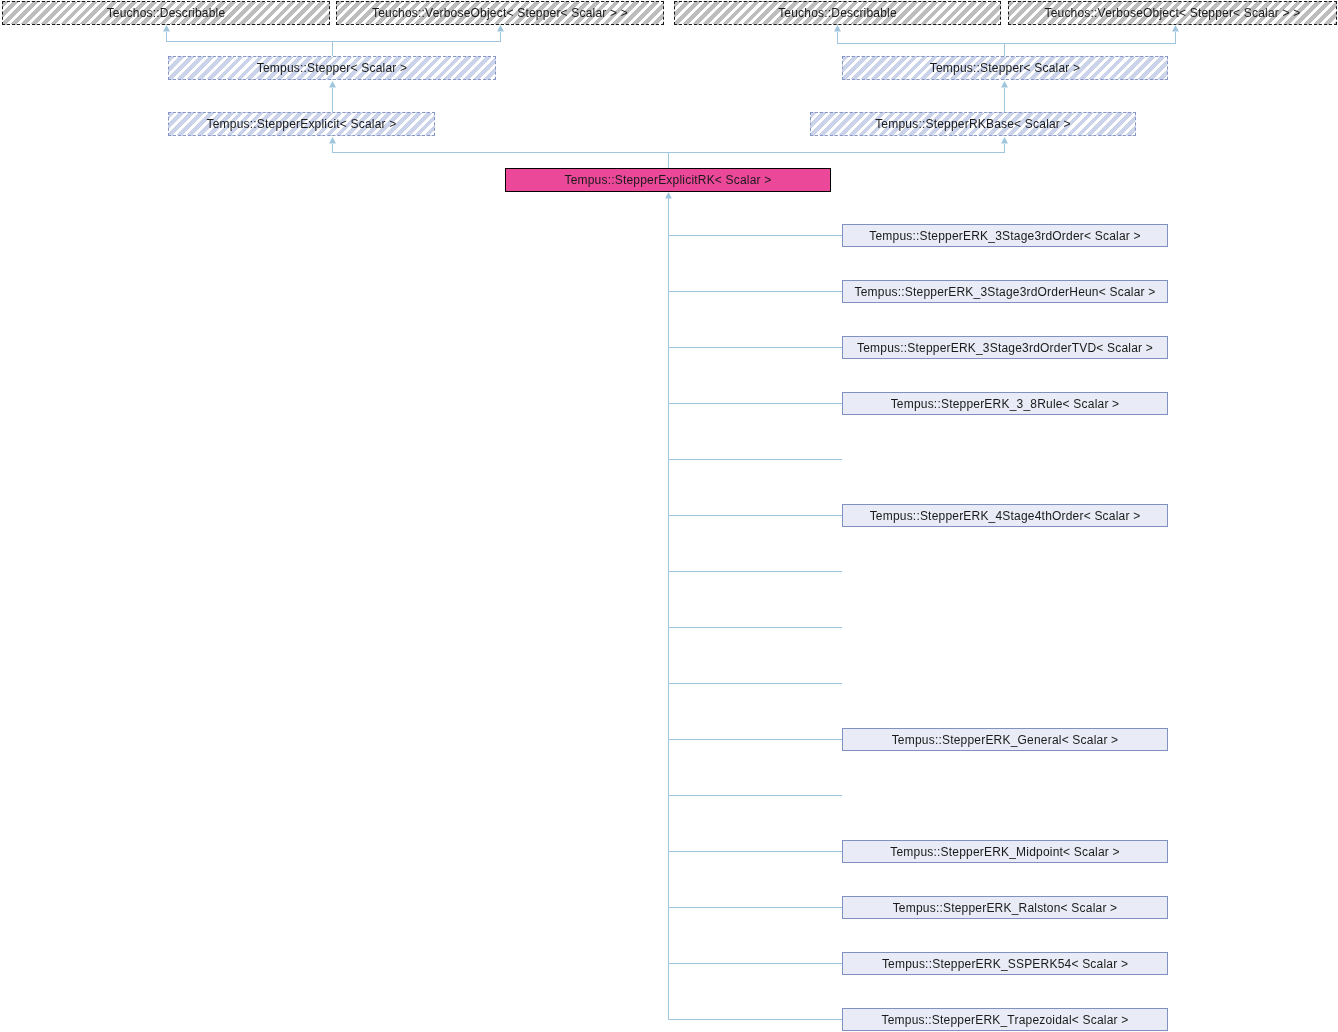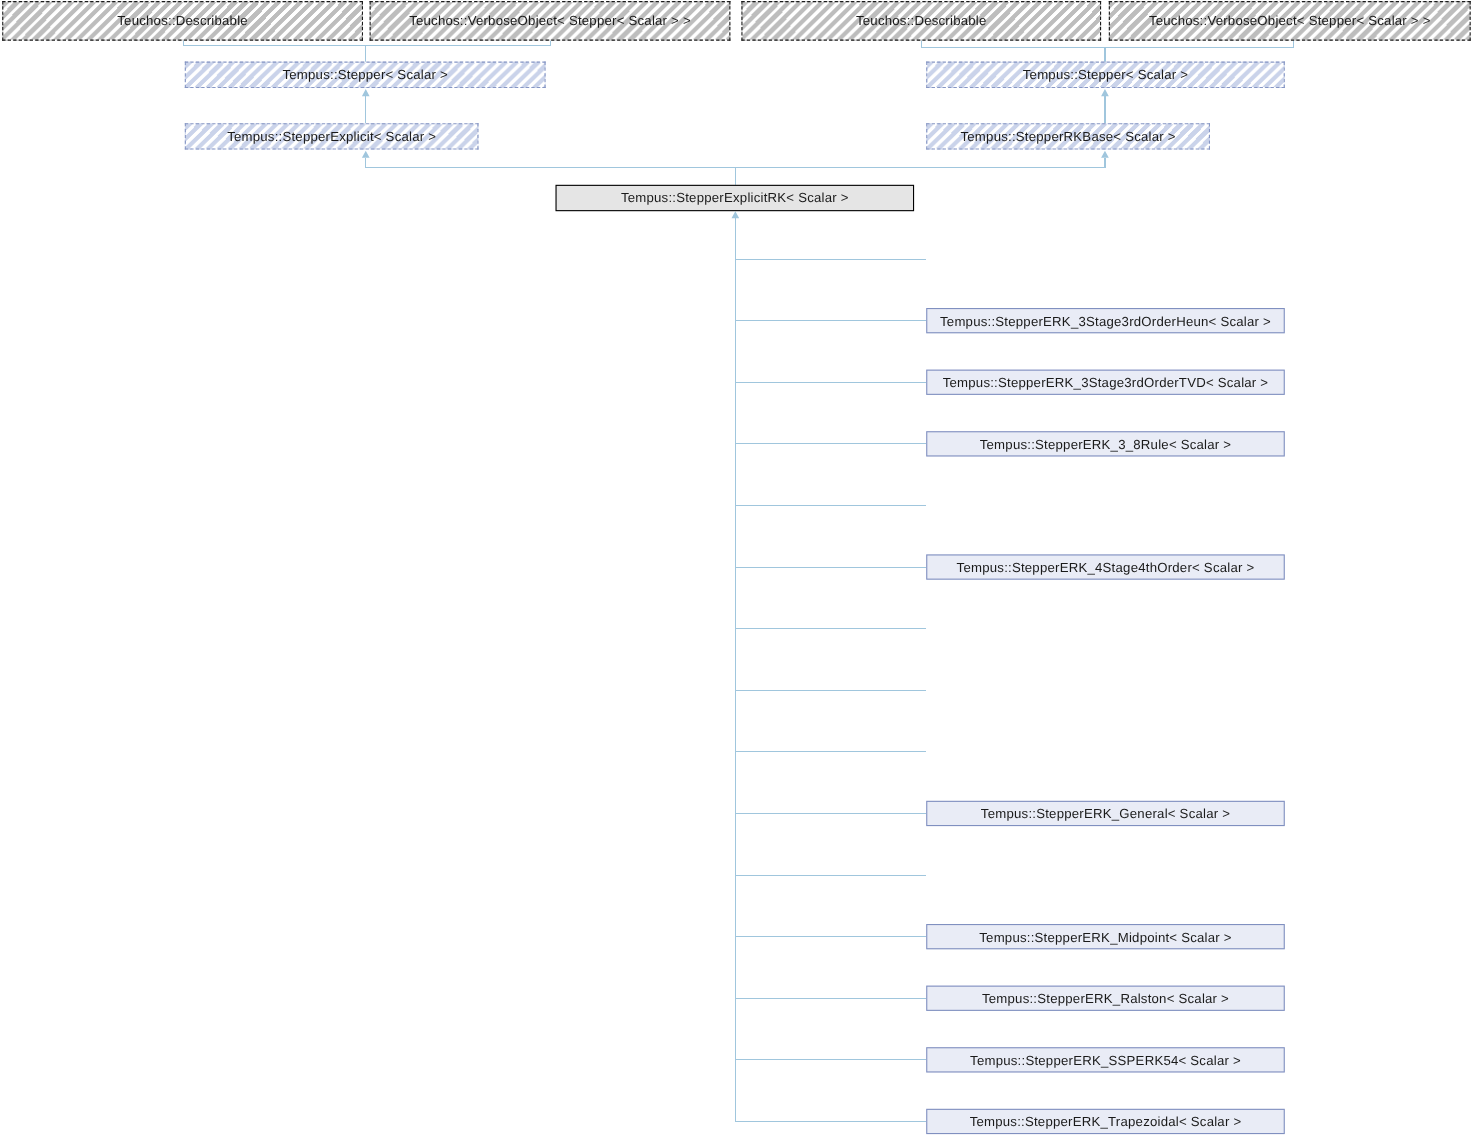--- a/index.html
+++ b/index.html
@@ -10,30 +10,30 @@
   #edges{position:absolute;left:0;top:0;width:1338px;height:1032px;}
   .node{
     position:absolute;box-sizing:border-box;
     display:flex;align-items:center;justify-content:center;
     font-size:12px;color:#1a1a1a;white-space:nowrap;overflow:hidden;
     line-height:1;letter-spacing:0.2px;
   }
   .external{
     background:repeating-linear-gradient(135deg,#bdbdbd 0 4px,#ffffff 4px 7px);
     border:1px dashed #1a1a1a;
-    height:36px;top:1px;text-align:center;
+    height:24px;top:1px;text-align:center;
   }
   .tmpl{
     background:repeating-linear-gradient(135deg,#cad3ea 0 4px,#ffffff 4px 7px);
     border:1px dashed #8696c4;
     height:24px;
     text-align:center;
   }
   .main{
-    background:#e5e5e5;border:1px solid #000000;height:24px;
+    background:#ec4899;border:1px solid #000000;height:24px;
   }
   .derived{
     background:#e9ecf6;border:1px solid #8090c0;
     left:842px;width:326px;height:23px;
   }
 </style>
 </head>
 <body>
 
 <div id="canvas">
@@ -59,24 +59,25 @@
 
   <div class="node external" style="left:2px;width:328px">Teuchos::Describable</div>
   <div class="node external" style="left:336px;width:328px">Teuchos::VerboseObject&lt; Stepper&lt; Scalar &gt; &gt;</div>
   <div class="node external" style="left:674px;width:327px">Teuchos::Describable</div>
   <div class="node external" style="left:1008px;width:329px">Teuchos::VerboseObject&lt; Stepper&lt; Scalar &gt; &gt;</div>
 
   <div class="node tmpl" style="left:168px;top:56px;width:328px">Tempus::Stepper&lt; Scalar &gt;</div>
   <div class="node tmpl" style="left:842px;top:56px;width:326px">Tempus::Stepper&lt; Scalar &gt;</div>
 
   <div class="node tmpl" style="left:168px;top:112px;width:267px">Tempus::StepperExplicit&lt; Scalar &gt;</div>
-  <div class="node tmpl" style="left:842px;top:112px;width:258px">Tempus::StepperRKBase&lt; Scalar &gt;</div>
+  <div class="node tmpl" style="left:810px;top:112px;width:326px">Tempus::StepperRKBase&lt; Scalar &gt;</div>
 
   <div class="node main" style="left:505px;top:168px;width:326px">Tempus::StepperExplicitRK&lt; Scalar &gt;</div>
 
+  <div class="node derived" style="top:224px">Tempus::StepperERK_3Stage3rdOrder&lt; Scalar &gt;</div>
   <div class="node derived" style="top:280px">Tempus::StepperERK_3Stage3rdOrderHeun&lt; Scalar &gt;</div>
   <div class="node derived" style="top:336px">Tempus::StepperERK_3Stage3rdOrderTVD&lt; Scalar &gt;</div>
   <div class="node derived" style="top:392px">Tempus::StepperERK_3_8Rule&lt; Scalar &gt;</div>
   <div class="node derived" style="top:504px">Tempus::StepperERK_4Stage4thOrder&lt; Scalar &gt;</div>
   <div class="node derived" style="top:728px">Tempus::StepperERK_General&lt; Scalar &gt;</div>
   <div class="node derived" style="top:840px">Tempus::StepperERK_Midpoint&lt; Scalar &gt;</div>
   <div class="node derived" style="top:896px">Tempus::StepperERK_Ralston&lt; Scalar &gt;</div>
   <div class="node derived" style="top:952px">Tempus::StepperERK_SSPERK54&lt; Scalar &gt;</div>
   <div class="node derived" style="top:1008px">Tempus::StepperERK_Trapezoidal&lt; Scalar &gt;</div>
 

